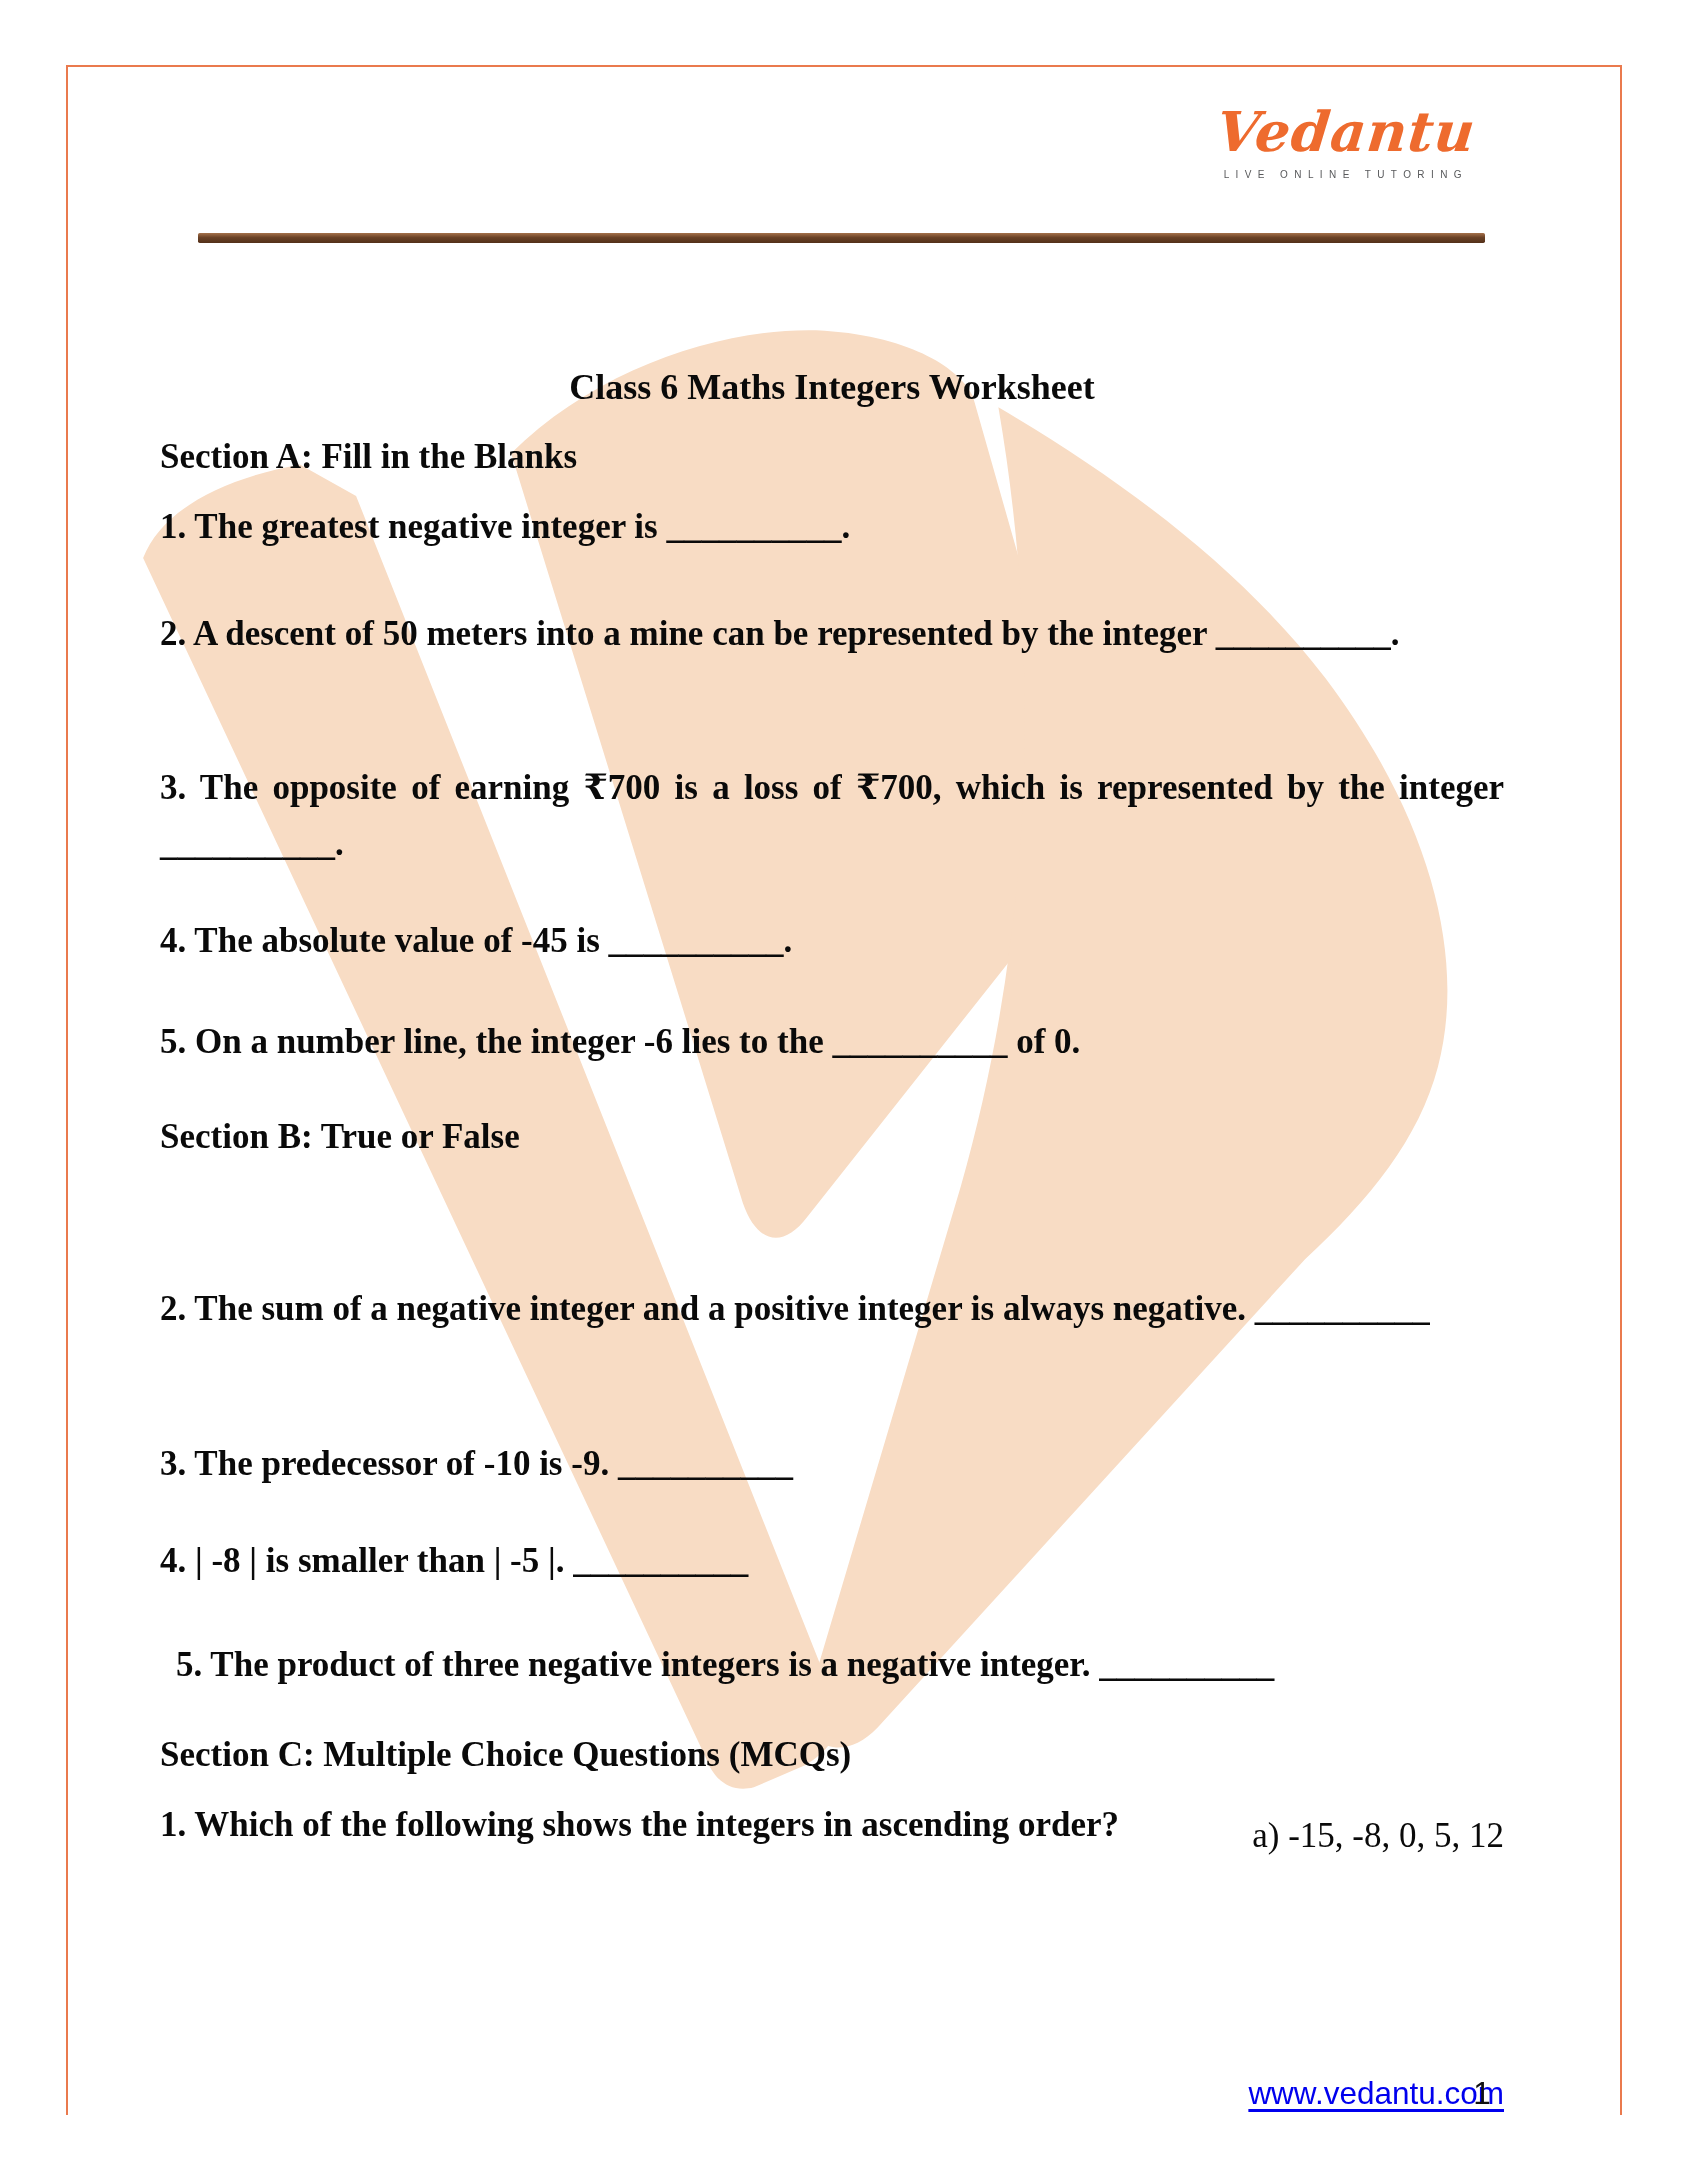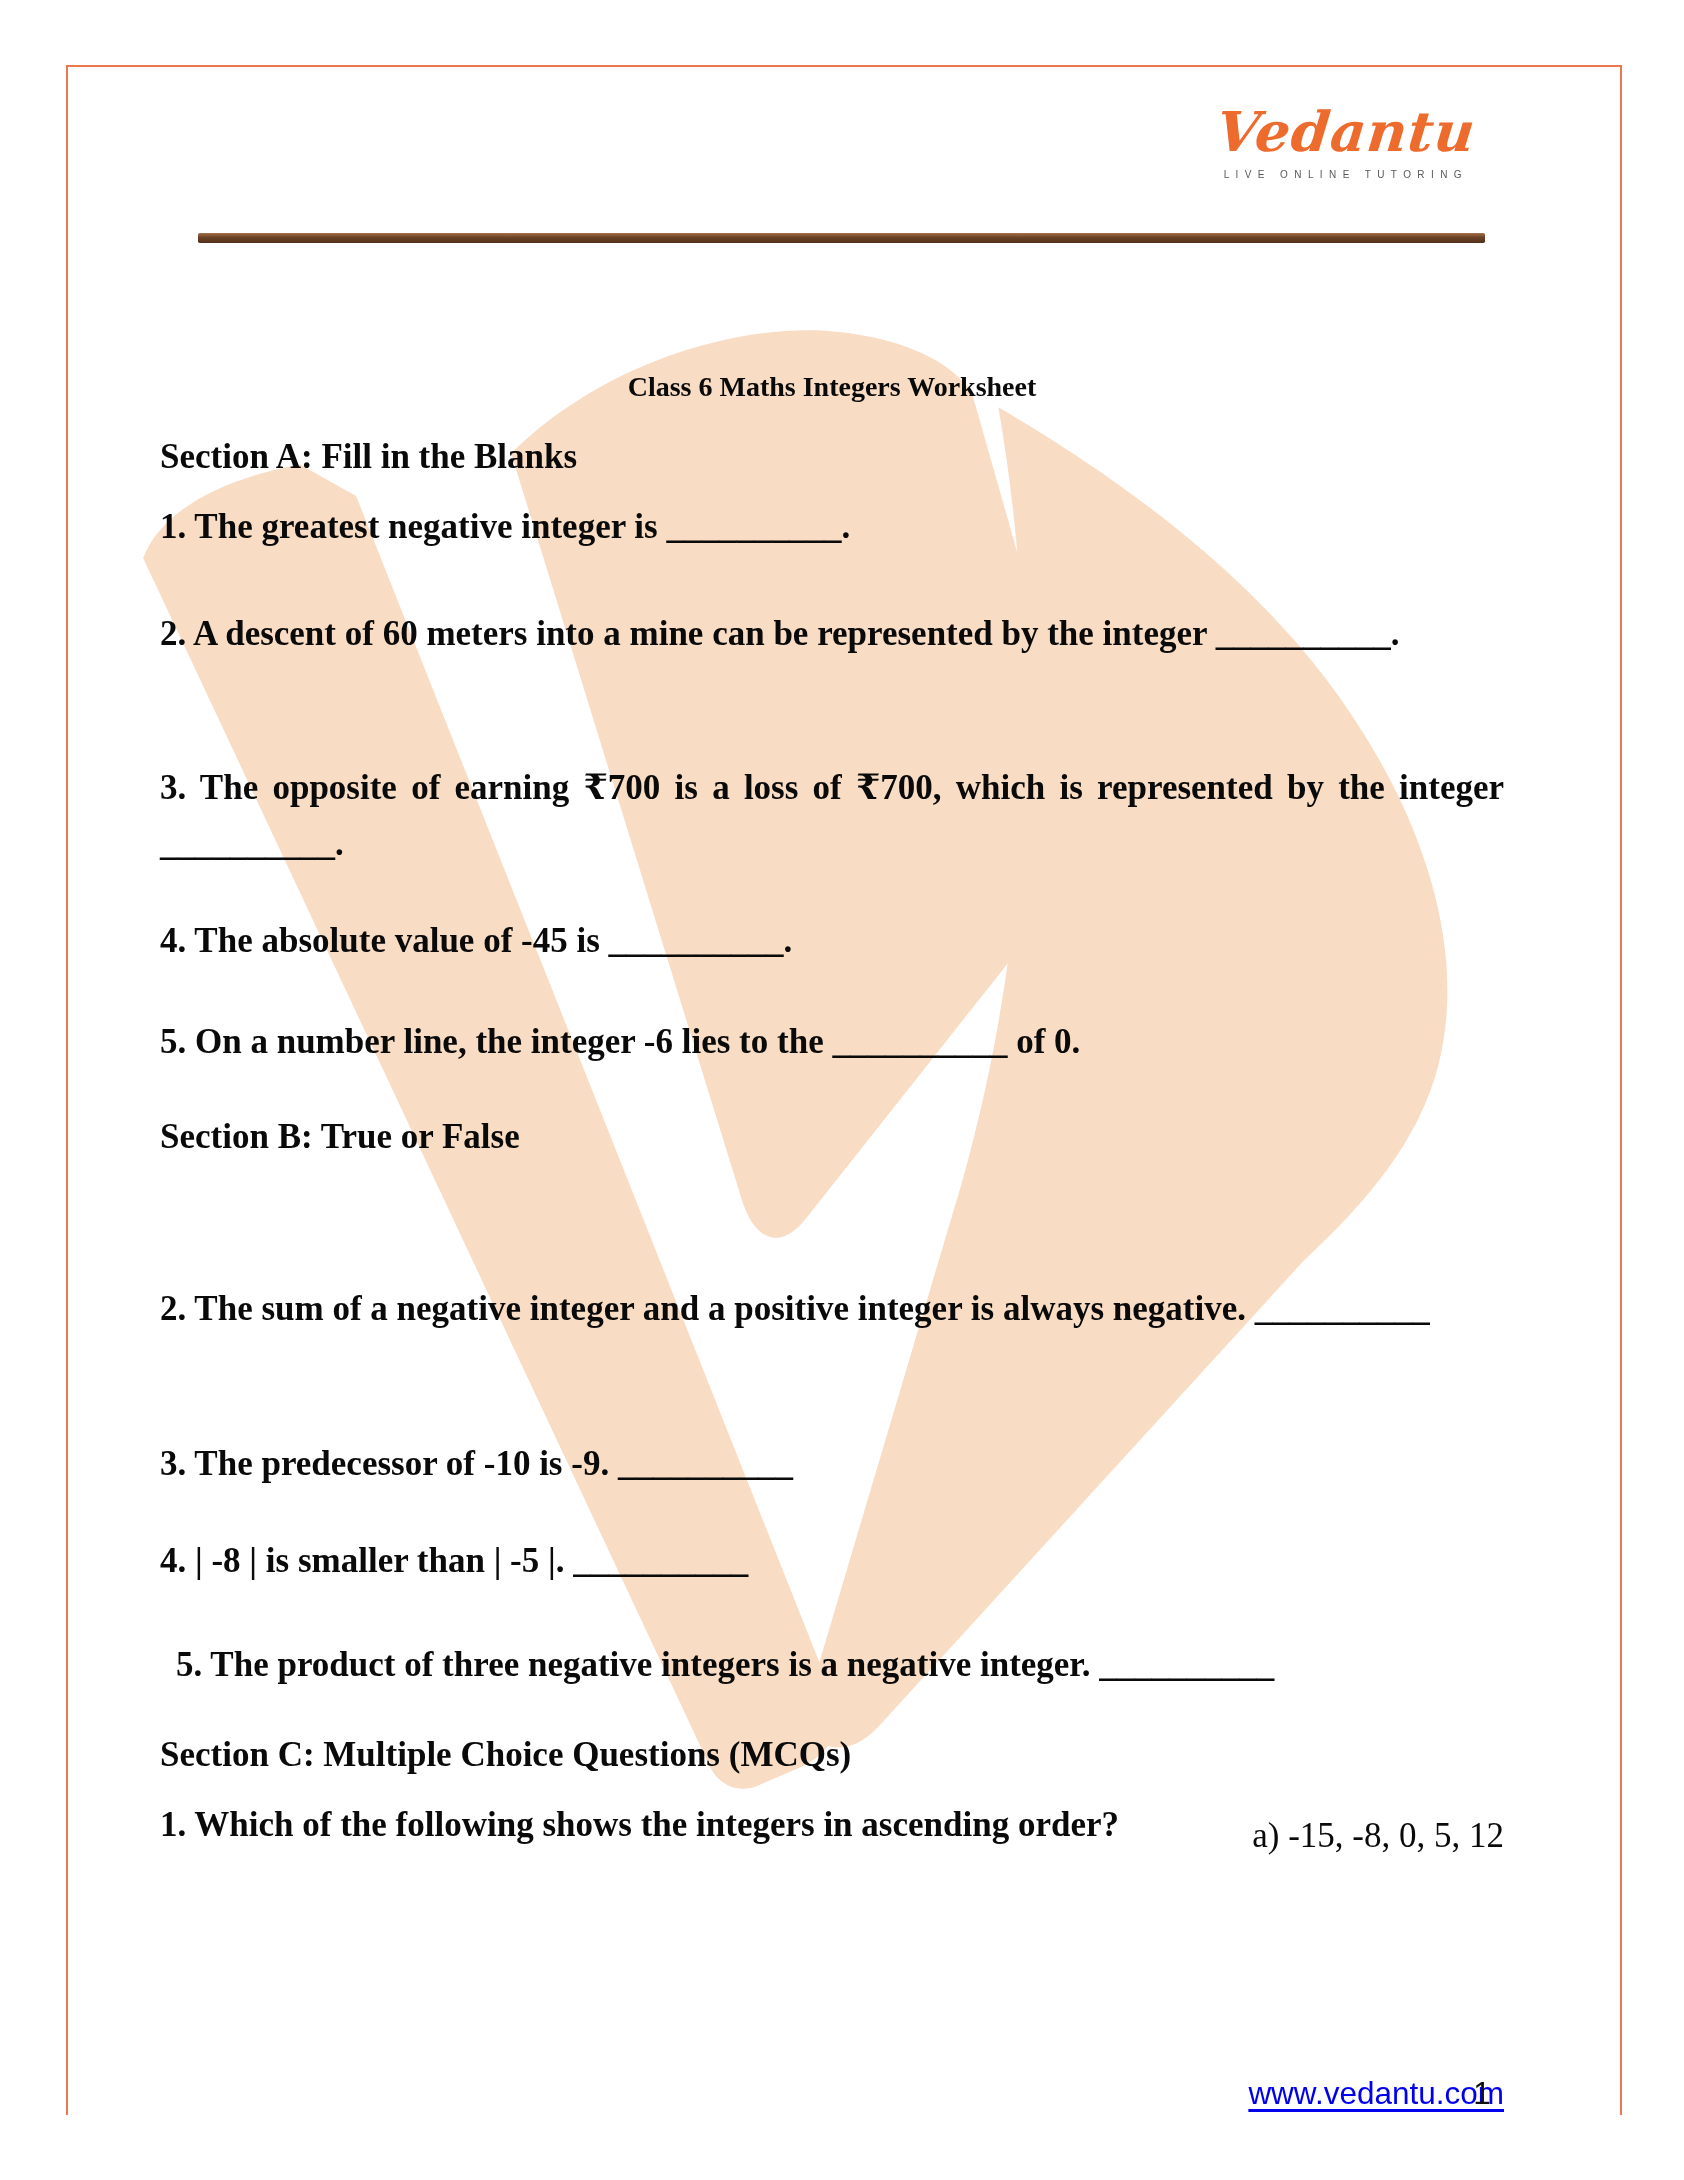--- a/index.html
+++ b/index.html
@@ -62,21 +62,21 @@
   .blk{
     position:absolute;
     left:160px;width:1344px;
     font-size:35px;
     font-weight:bold;
     line-height:56px;
   }
   .title{
     top:365px;
     text-align:center;
-    font-size:28px;
+    font-size:36px;
     line-height:44px;
   }
   .sec-head{line-height:41px;}
   .q{text-align:justify;}
   .opt{font-weight:normal;}
   .footer-link-wrap{
     position:absolute;left:160px;top:2075px;width:1344px;
     text-align:right;
     font-family:"Liberation Sans","DejaVu Sans",sans-serif;
     font-size:31.5px;line-height:36px;
@@ -140,21 +140,21 @@
   </div>
 
   <div class="rule"></div>
 
   <div class="content-layer">
 
     <div class="blk title">Class 6 Maths Integers Worksheet</div>
 
     <div class="blk sec-head y-a-head">Section A: Fill in the Blanks</div>
     <div class="blk q y-a-q1">1. The greatest negative integer is __________.</div>
-    <div class="blk q y-a-q2">2. A descent of 60 meters into a mine can be represented by the integer __________.</div>
+    <div class="blk q y-a-q2">2. A descent of 50 meters into a mine can be represented by the integer __________.</div>
     <div class="blk q y-a-q3">3. The opposite of earning ₹700 is a loss of ₹700, which is represented by the integer __________.</div>
     <div class="blk q y-a-q4">4. The absolute value of -45 is __________.</div>
     <div class="blk q y-a-q5">5. On a number line, the integer -6 lies to the __________ of 0.</div>
 
     <div class="blk sec-head y-b-head">Section B: True or False</div>
     <div class="blk q y-b-q2">2. The sum of a negative integer and a positive integer is always negative. __________</div>
     <div class="blk q y-b-q3">3. The predecessor of -10 is -9. __________</div>
     <div class="blk q y-b-q4">4. | -8 | is smaller than | -5 |. __________</div>
     <div class="blk q y-b-q5">5. The product of three negative integers is a negative integer. __________</div>
 

